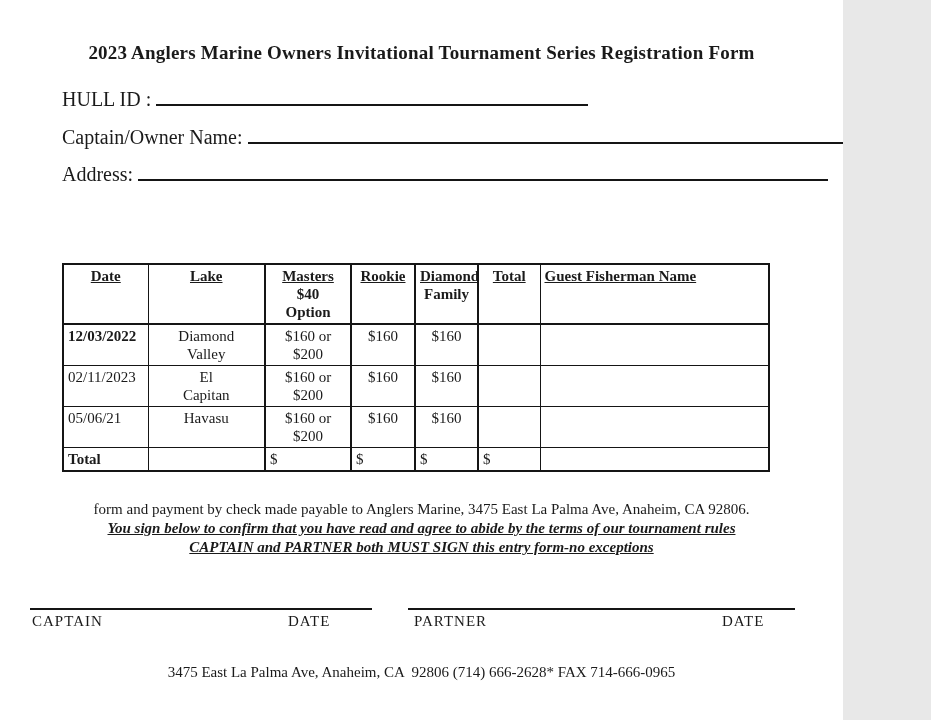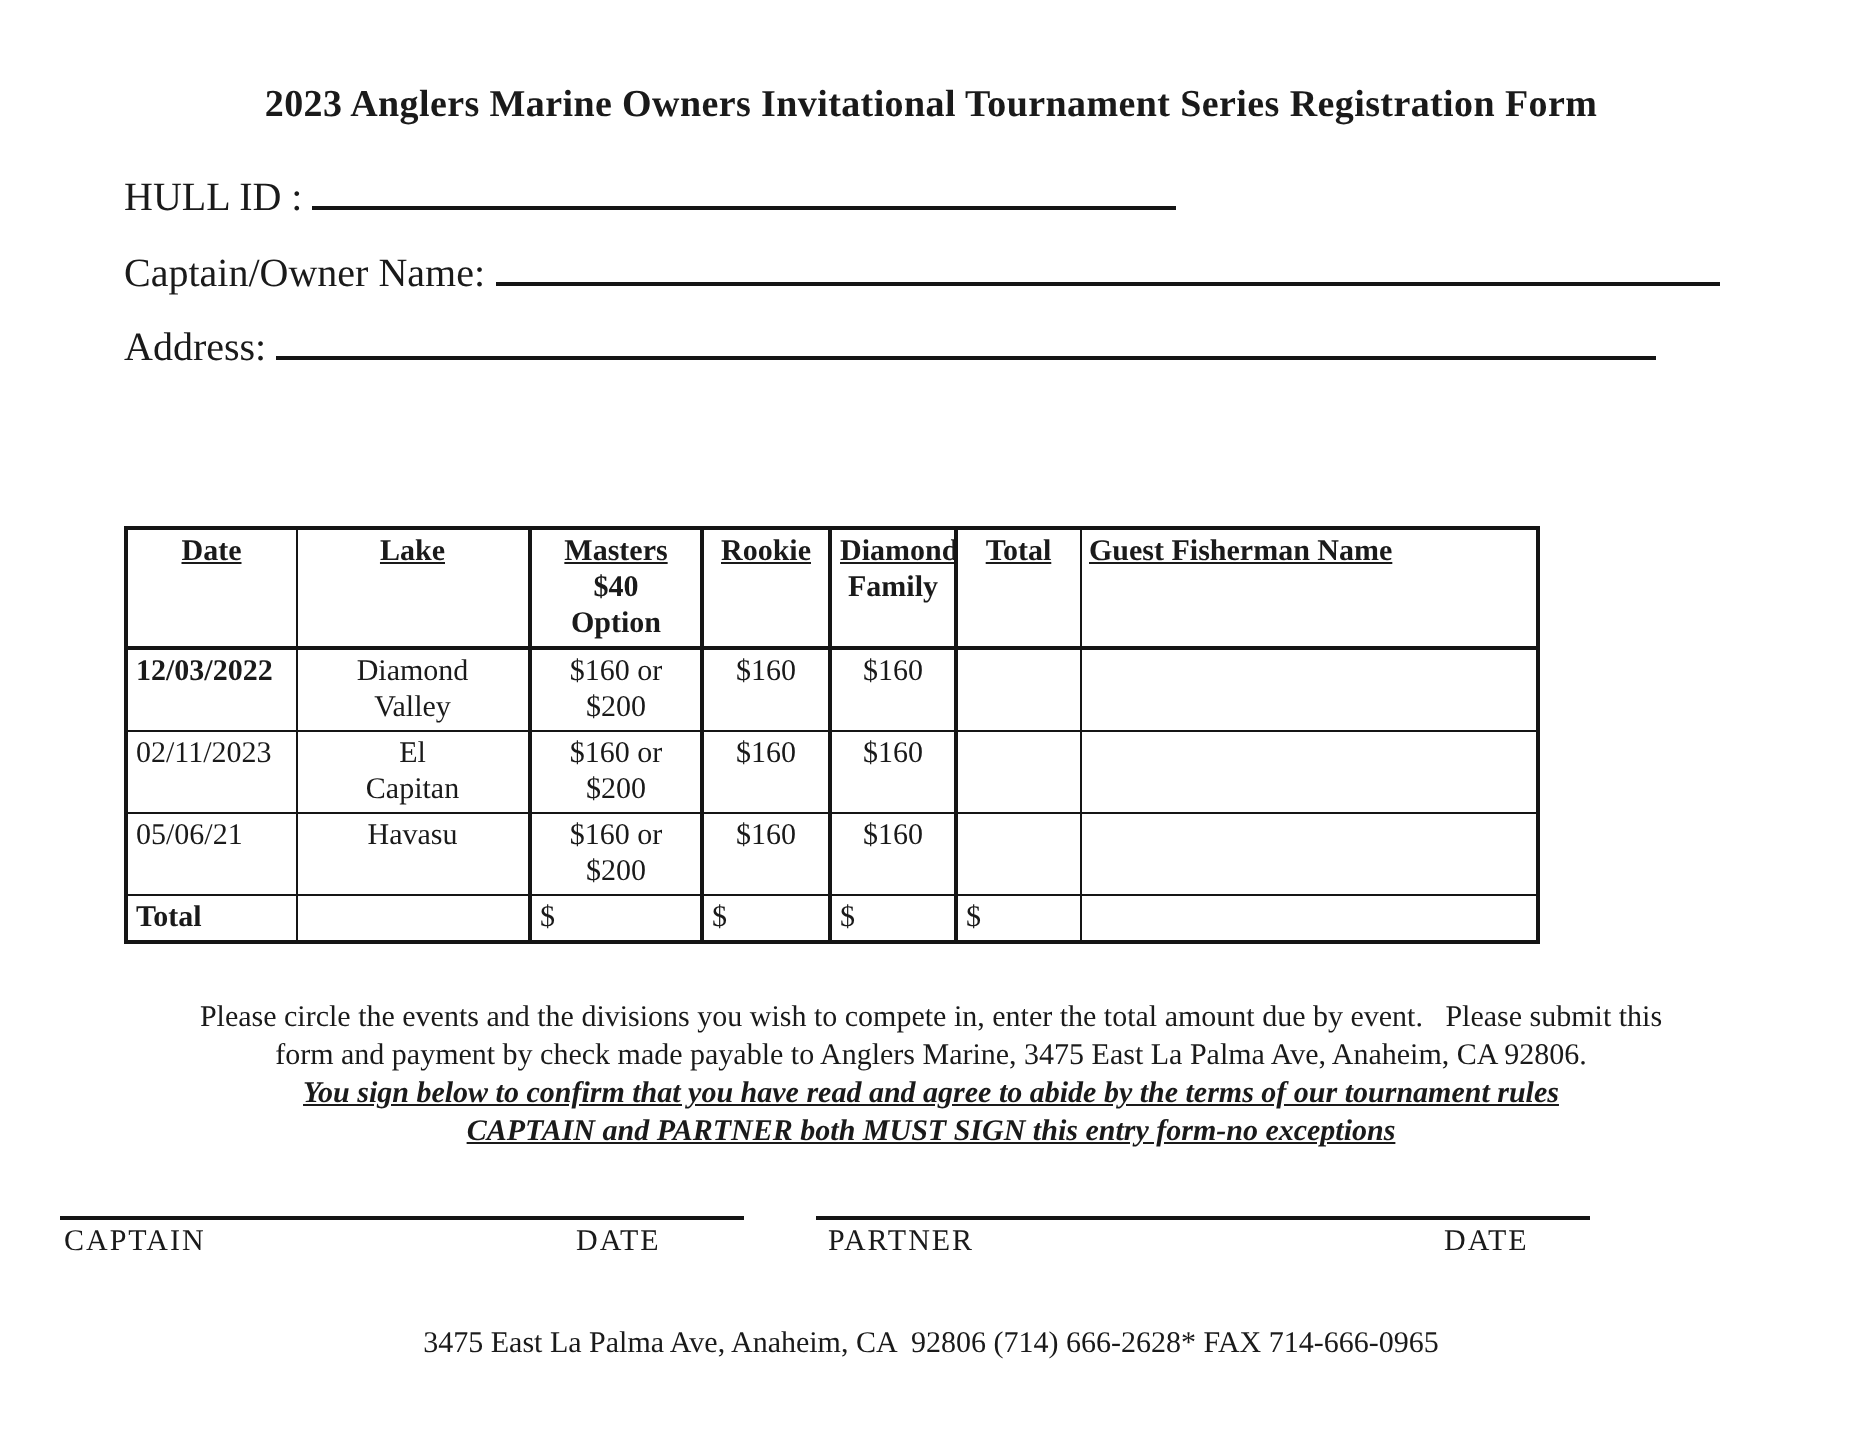--- a/index.html
+++ b/index.html
@@ -1,18 +1,18 @@
 <!DOCTYPE html>
 <html><head>
 <meta charset="utf-8">
 <style>
   html,body{margin:0;padding:0;background:#e8e8e8;}
   .page{
     position:relative;
-    width:931px;height:720px;
+    width:843px;height:720px;
     background:#ffffff;
     font-family:"Liberation Serif","DejaVu Serif",serif;
     color:#1a1a1a;
     overflow:hidden;
   }
   
   .title{
     position:absolute;top:42px;left:0;right:0;
     margin:0;text-align:center;
     font-size:19px;font-weight:bold;letter-spacing:.2px;
@@ -176,21 +176,20 @@
         <td class="left bL2 bR2">$</td>
         <td class="left">$</td>
         <td class="left bL2 bR2">$</td>
         <td class="left">$</td>
         <td></td>
       </tr>
     </tbody>
   </table>
 
   <div class="instructions">
-    <div class="instr-line">Please circle the events and the divisions you wish to compete in, enter the total amount due by event.   Please submit this</div>
     <div class="instr-line">form and payment by check made payable to Anglers Marine, 3475 East La Palma Ave, Anaheim, CA 92806.</div>
     <div class="rule-line">You sign below to confirm that you have read and agree to abide by the terms of our tournament rules</div>
     <div class="rule-line">CAPTAIN and PARTNER both MUST SIGN this entry form-no exceptions</div>
   </div>
 
   <div class="sigblock">
     <div class="sigline sig-captain-line"></div>
     <div class="sigline sig-partner-line"></div>
     <span class="siglabel lb-captain">CAPTAIN</span>
     <span class="siglabel lb-date1">DATE</span>

